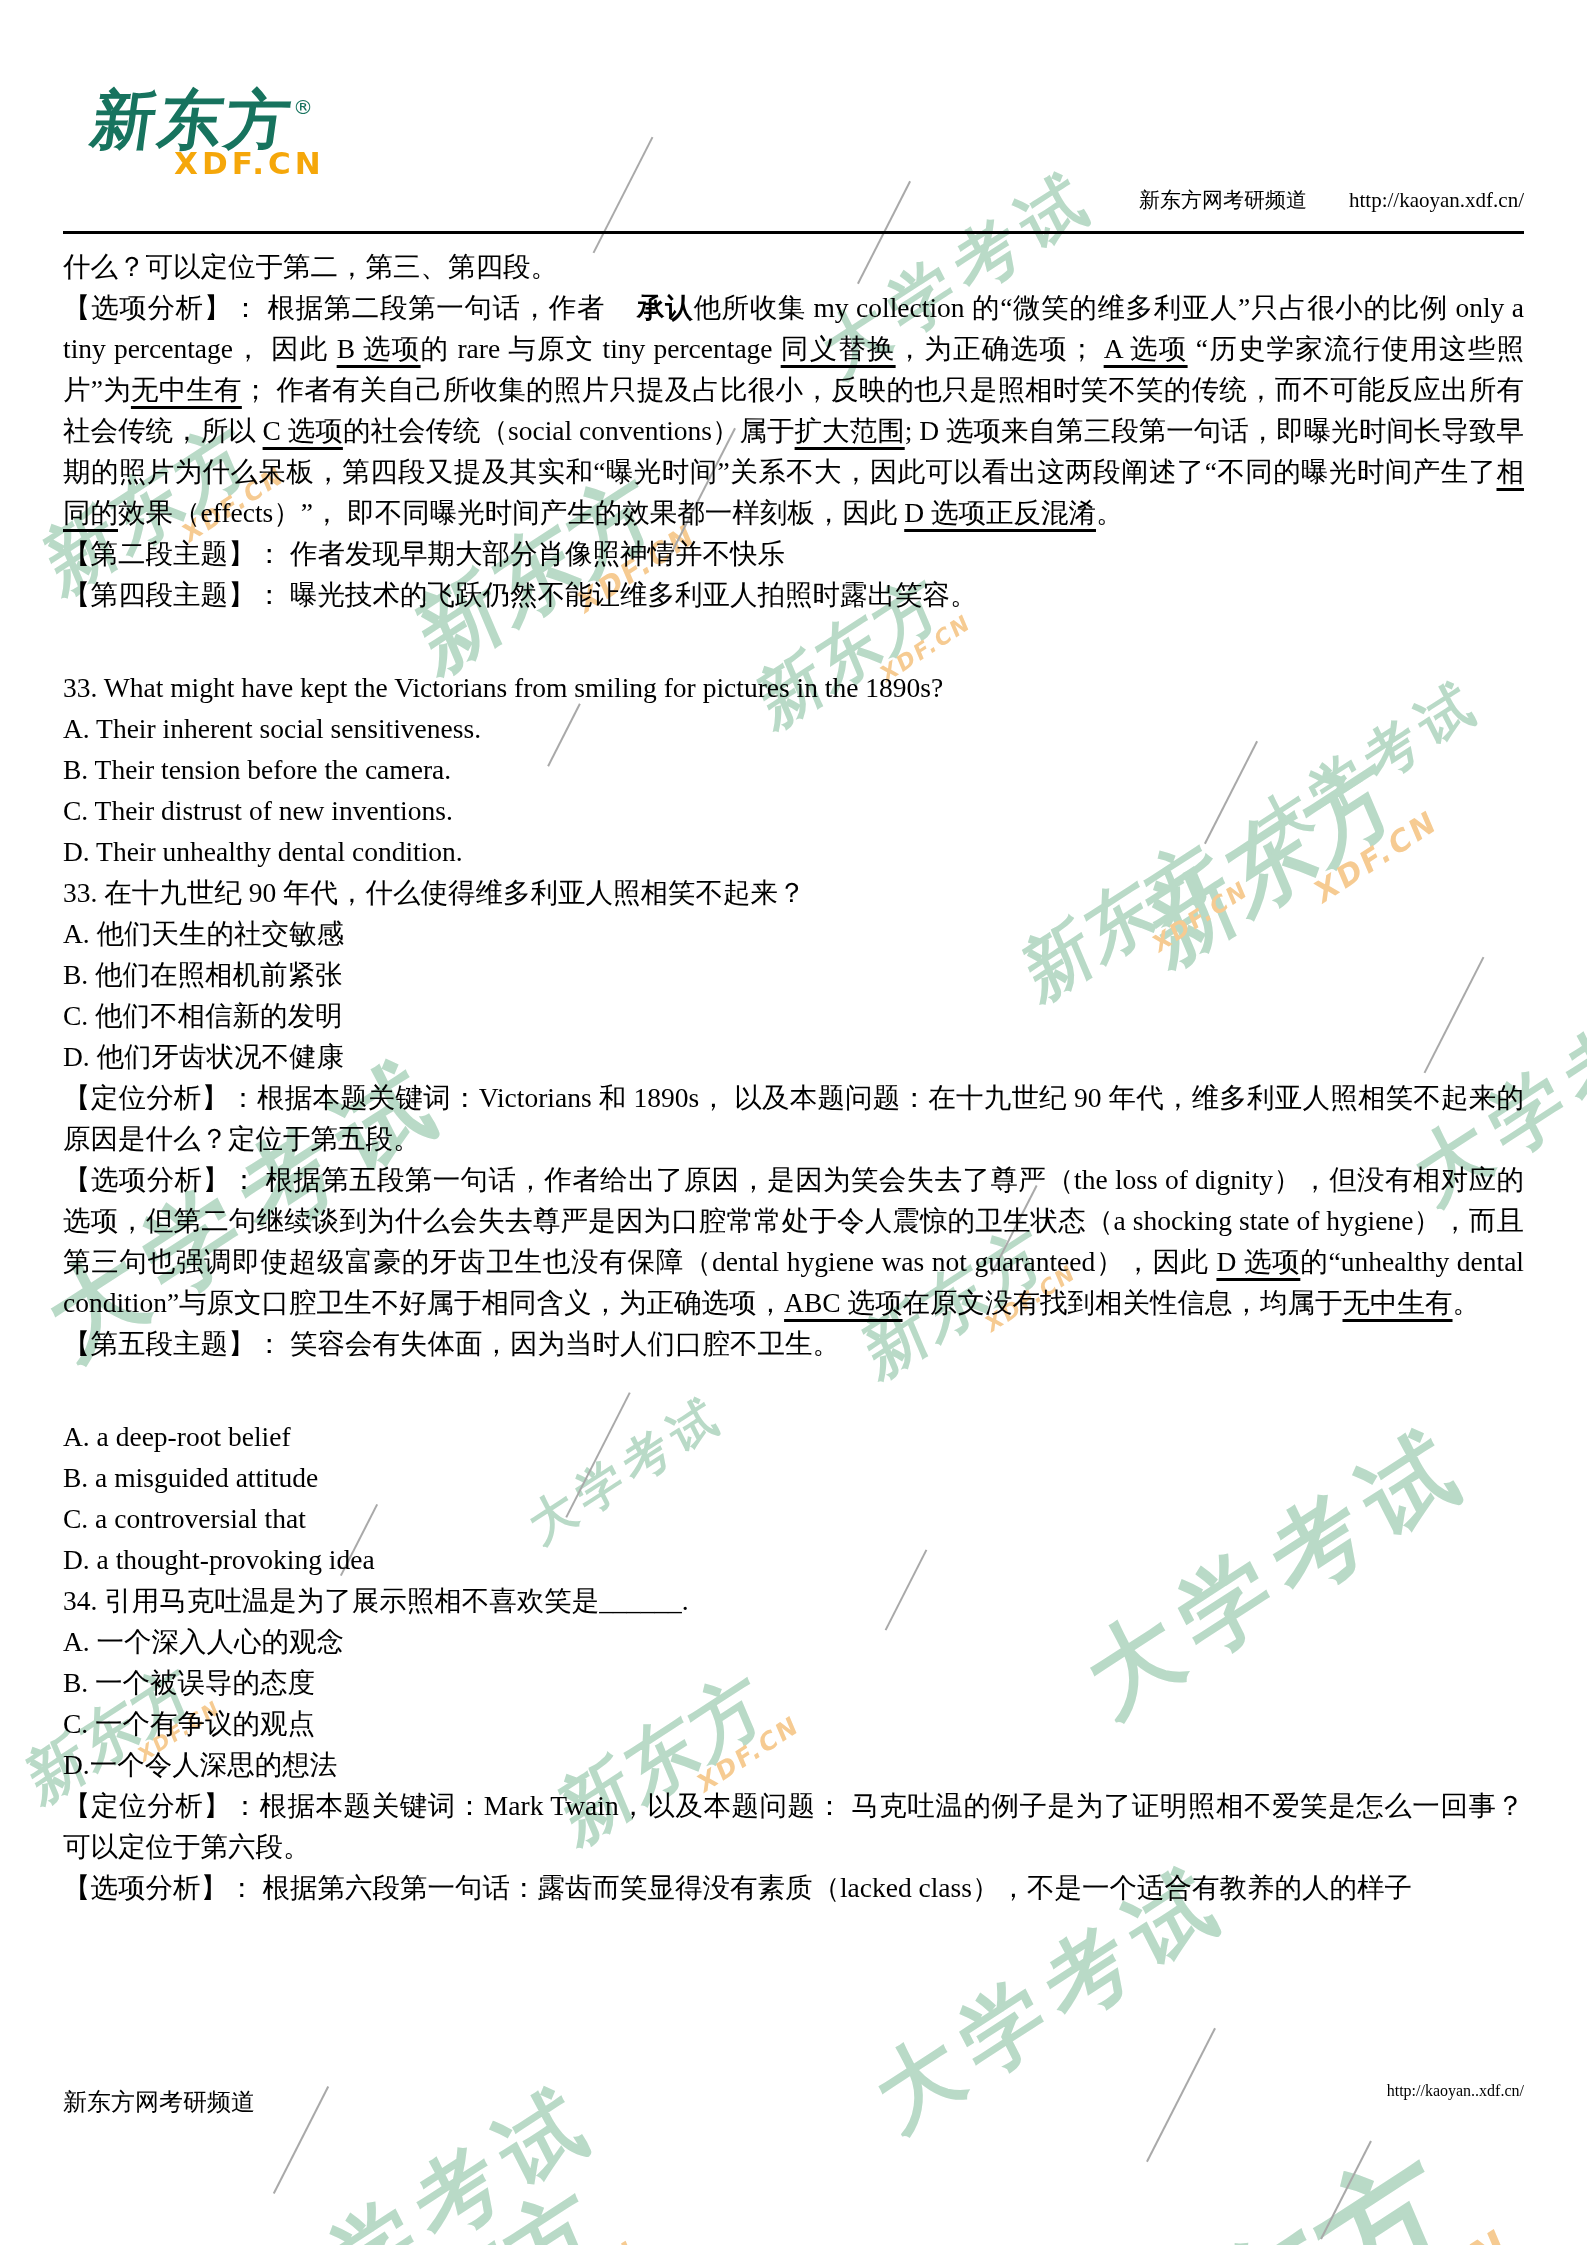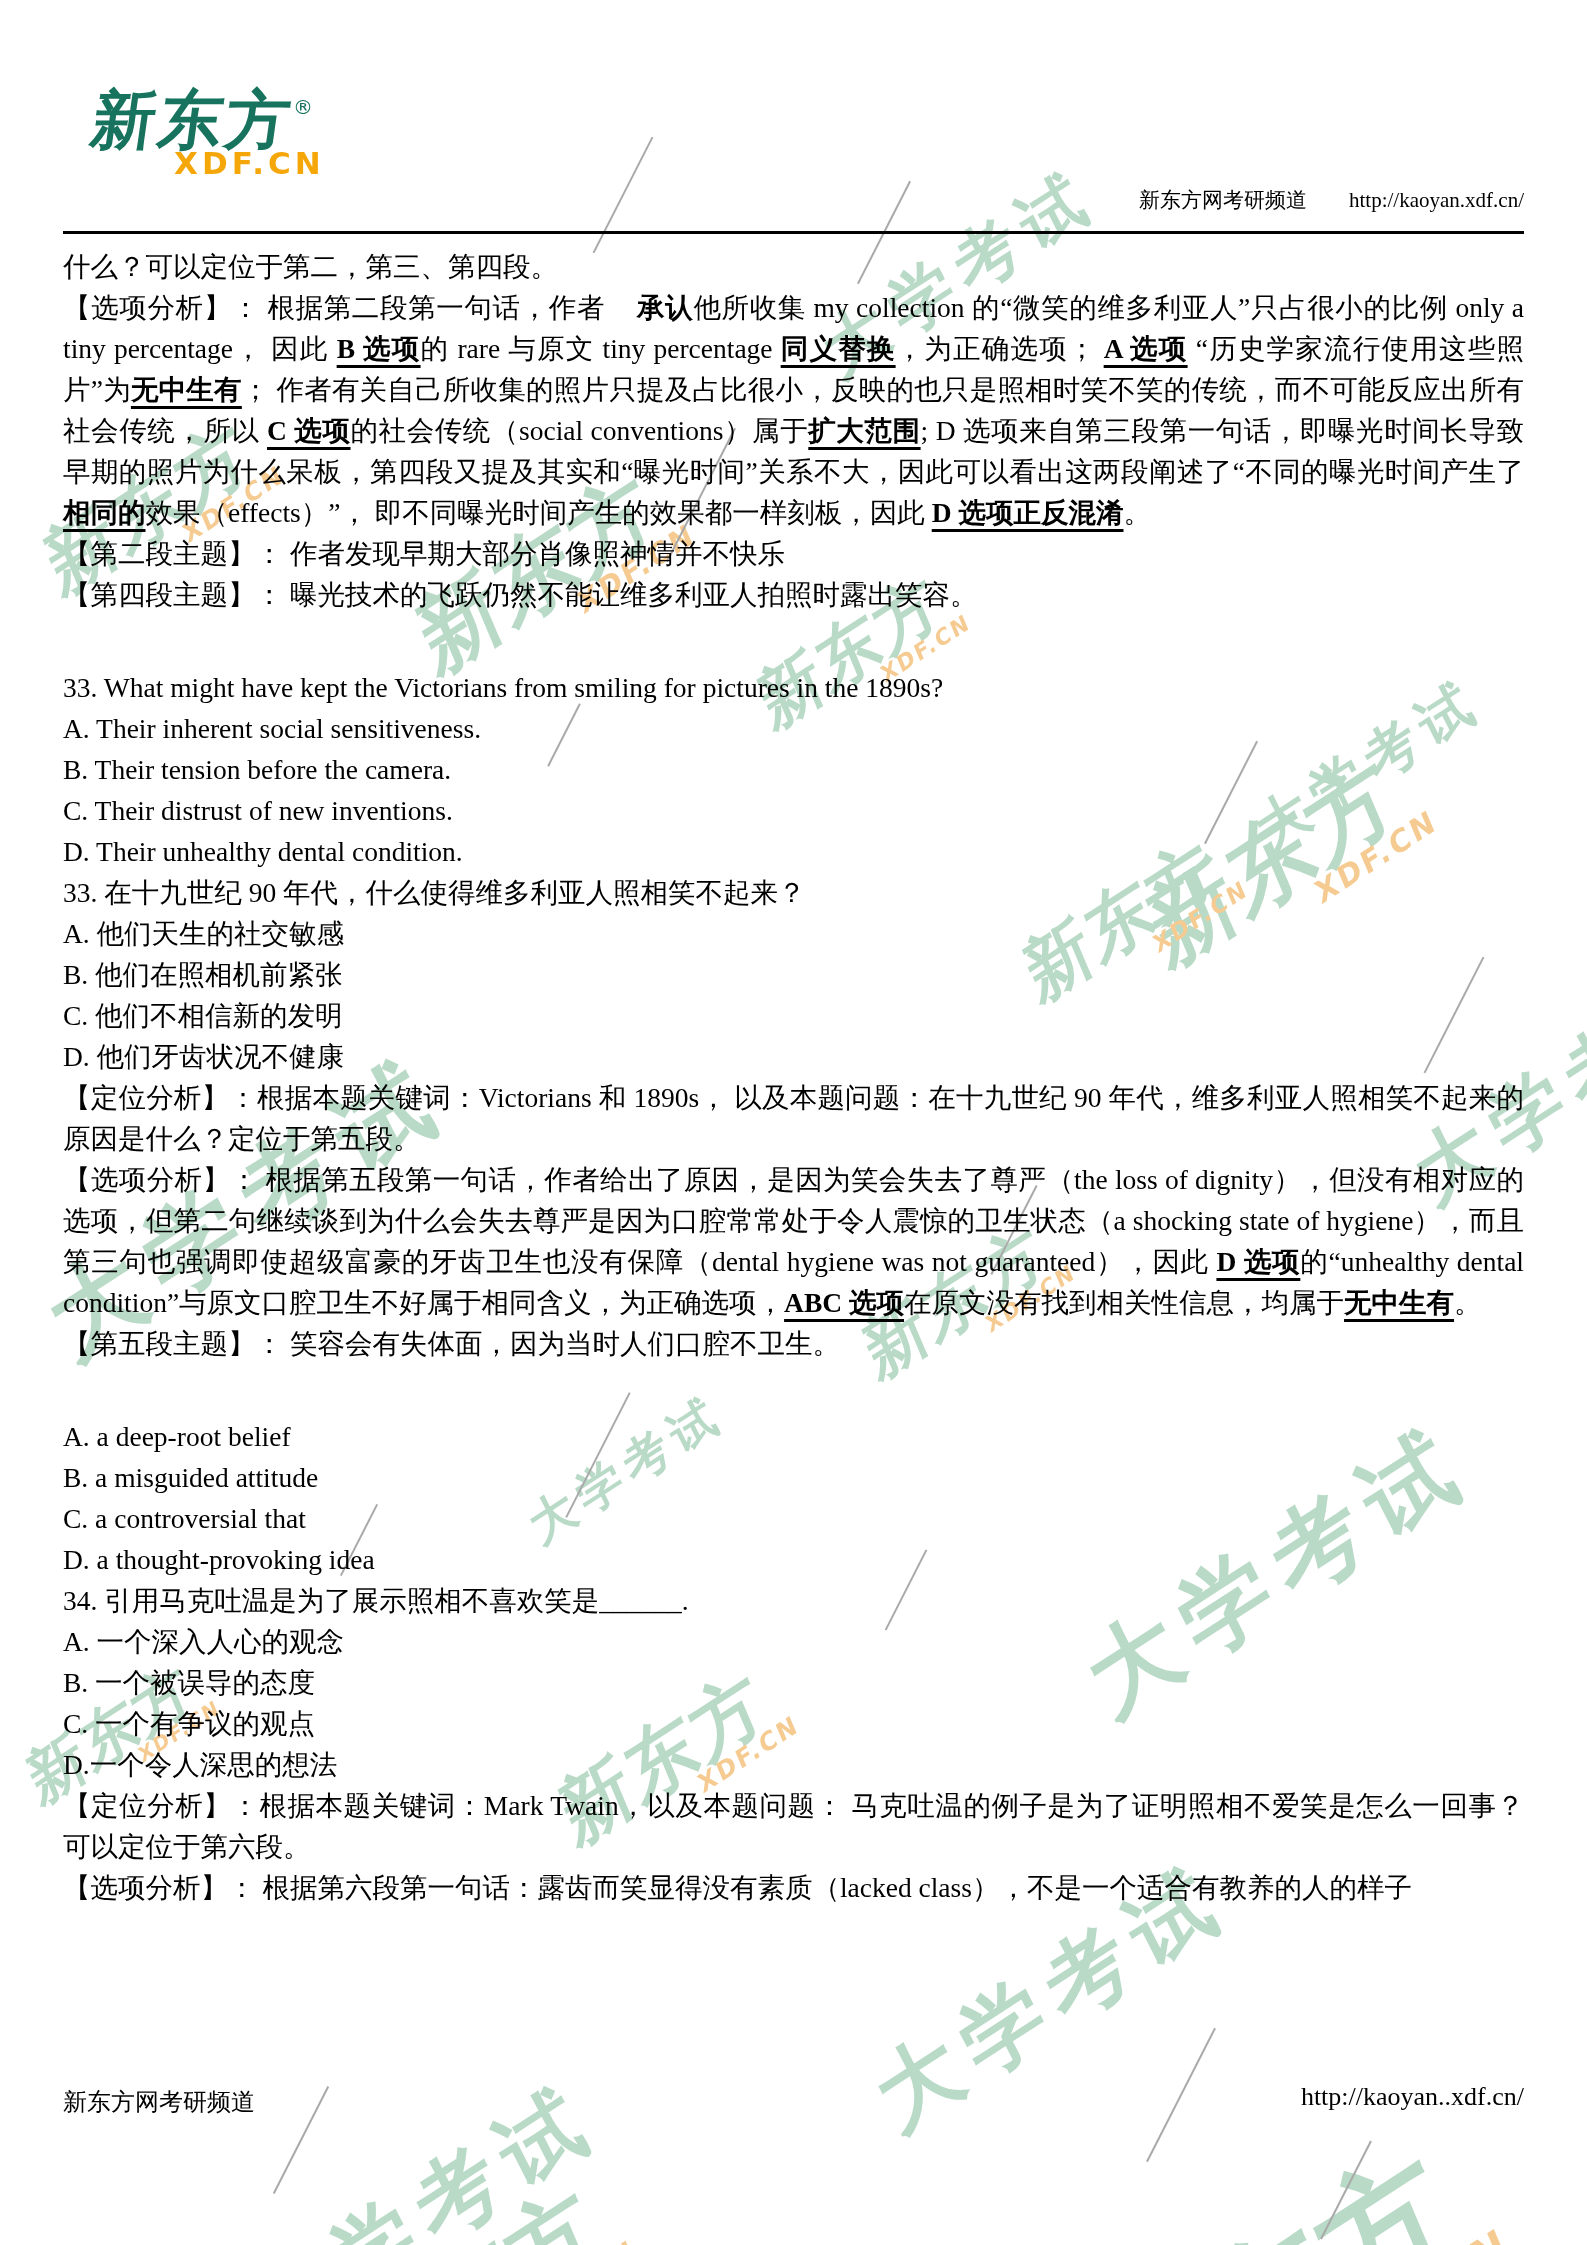--- a/index.html
+++ b/index.html
@@ -53,26 +53,26 @@
   .rule{position:absolute;left:63px;right:63px;top:231px;border-top:3px solid #000;}
   
   .body{
     position:absolute;left:63px;top:246px;width:1461px;
     font-size:27.5px;line-height:41px;text-align:justify;
   }
   .body p.ln{margin:0;}
   .body p.spacer{margin:0;height:52px;}
   .b{font-weight:bold;margin-left:32px;}
   .bu{
-    font-weight:bold;text-decoration:underline;
+    font-weight:normal;text-decoration:underline;
     text-decoration-thickness:3px;text-underline-offset:7px;
   }
   
   .ft-left{position:absolute;left:63px;top:2086px;font-size:24px;}
-  .ft-right{position:absolute;right:63px;top:2082px;font-size:26px;}
+  .ft-right{position:absolute;right:63px;top:2082px;font-size:16px;}
 </style>
 </head>
 <body>
 
 <div class="page">
 
   <div class="wm-layer">
     <div class="wm" style="left:810px;top:330px;transform:rotate(-33deg) scale(.7);">
       <span class="wms">大学考试</span>
     </div>

